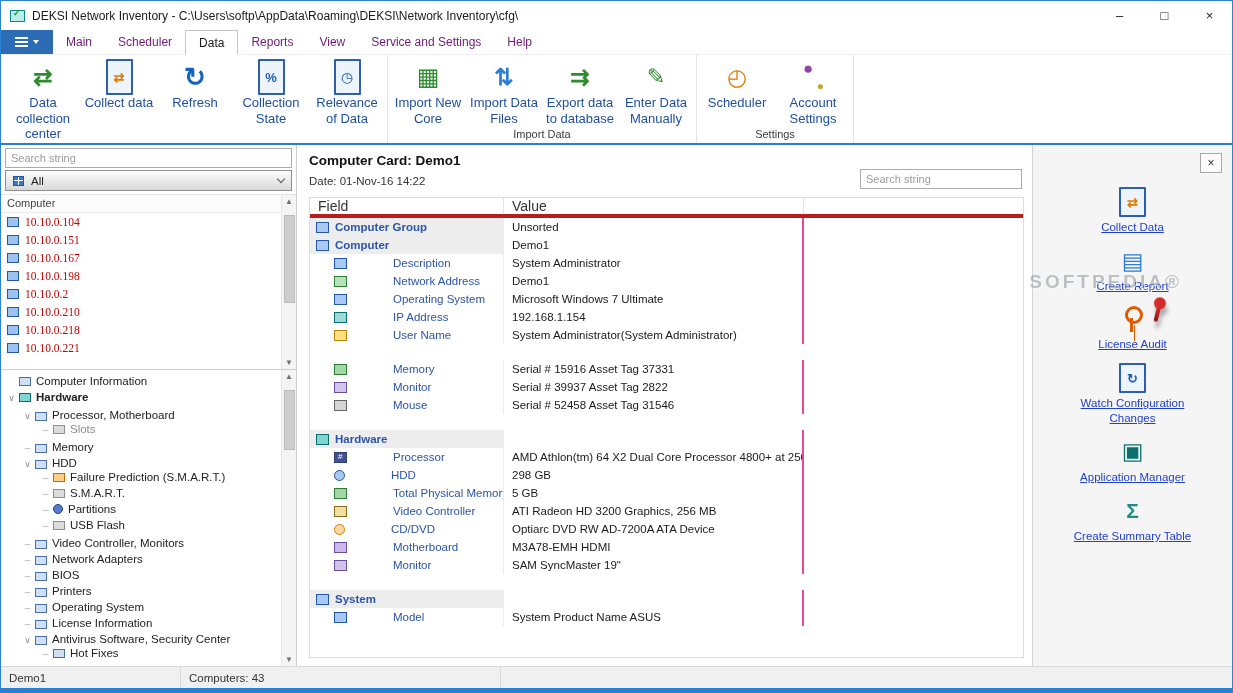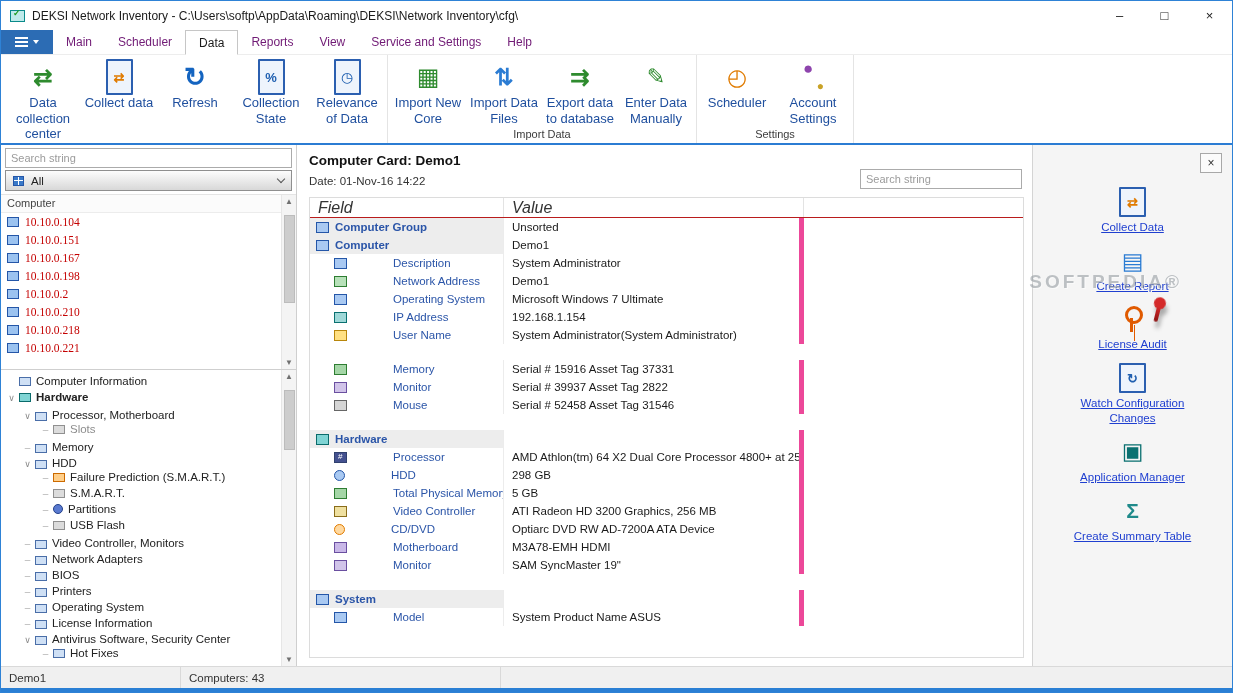--- a/index.html
+++ b/index.html
@@ -91,30 +91,30 @@
   .k-failure { border-color:#cc6a00; background:#ffcf8a; }
   .k-partitions { border-color:#24418a; background:#5a7ad0; width:10px; height:10px; border-radius:50%; }
 
   
   .content { flex:1; position:relative; padding:6px 8px 8px 12px; display:flex; flex-direction:column; background:#fff; }
   .chead { position:relative; height:46px; flex:none; }
   .ctitle { font-size:13.5px; font-weight:bold; color:#111; padding-top:2px; }
   .cdate { font-size:11.5px; color:#333; margin-top:7px; }
   input.csearch { position:absolute; right:2px; top:18px; width:162px; height:20px; border:1px solid #ababab; font-size:11px; padding:0 5px; font-family:"Liberation Sans",sans-serif; }
   .tablewrap { flex:1; border:1px solid #dcdcdc; overflow:hidden; display:flex; flex-direction:column; }
-  .thead { display:flex; height:20px; border-bottom:1px solid #b91c1c; font-size:16px; color:#333; flex:none;font-style:italic; }
+  .thead { display:flex; height:20px; border-bottom:4px solid #b91c1c; font-size:14px; color:#333; flex:none; }
   .th1 { width:194px; padding-left:8px; border-right:1px solid #e3e3e3; display:flex; align-items:center; }
   .th2 { width:300px; padding-left:8px; border-right:1px solid #e3e3e3; display:flex; align-items:center; }
   .th3 { flex:1; }
   .trow { display:flex; height:18px; align-items:stretch; font-size:11.5px; }
   .trow.tgap { height:16px; }
   .fcell { width:194px; display:flex; align-items:center; border-right:1px solid #ececec; color:#2b55a8; overflow:hidden; white-space:nowrap; }
   .tsec .fcell { background:#ededed; font-weight:bold; padding-left:6px; }
   .tfield .fcell { padding-left:24px;gap:40px; }
-  .vcell { width:300px; padding-left:8px; color:#1a1a1a; border-right:5px solid #ec4899; display:flex; align-items:center; white-space:nowrap; overflow:hidden; }
+  .vcell { width:300px; padding-left:8px; color:#1a1a1a; border-right:2px solid #ec4899; display:flex; align-items:center; white-space:nowrap; overflow:hidden; }
   .ecell { flex:1; }
   .ti { width:13px; height:11px; border:1px solid #2456a8; background:#a9c9f2; margin-right:6px; flex:none; }
   .x-network-address { border-color:#2e7d32; background:#b7e1b9; }
   .x-ip { border-color:#0a7070; background:#9fd8d8; }
   .x-user { border-color:#b8860b; background:#ffe082; }
   .x-memory { border-color:#2e7d32; background:#a5d6a7; }
   .x-monitor { border-color:#6a4fa0; background:#d1c4e9; }
   .x-mouse { border-color:#666; background:#d5d5d5; }
   .x-processor { border-color:#30406e; background:#44518f; position:relative; }
   .x-processor::after { content:"#"; position:absolute; left:3px; top:-1px; color:#fff; font-size:8px; }

